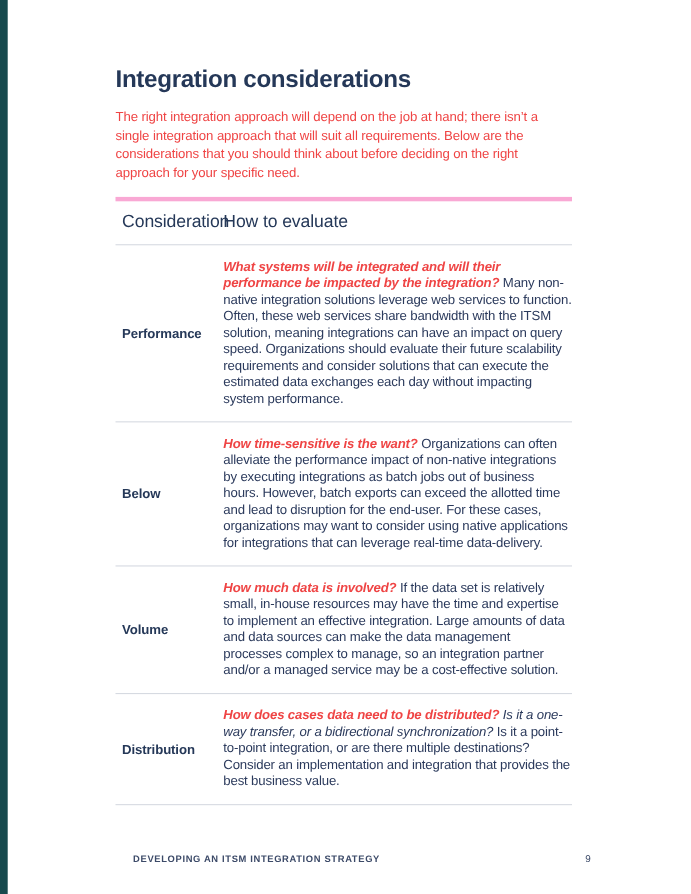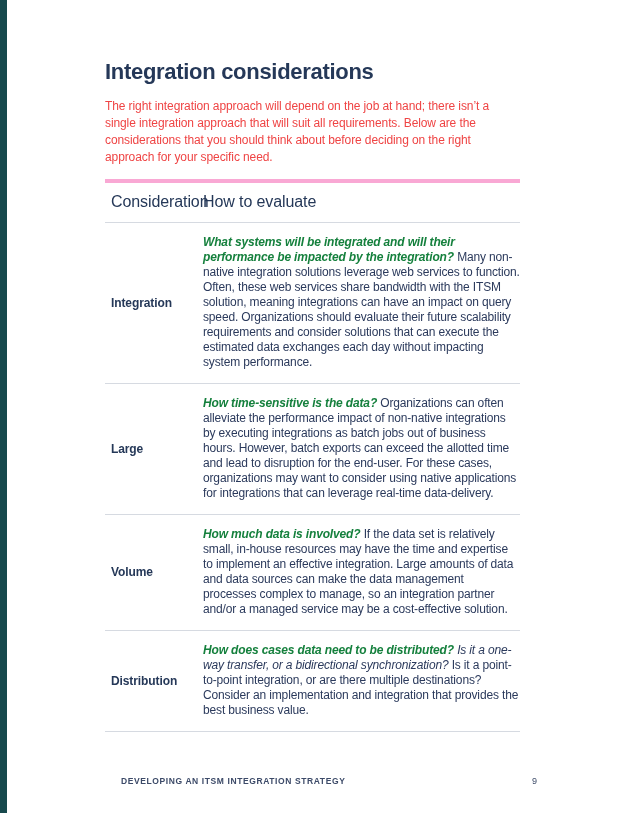--- a/index.html
+++ b/index.html
@@ -65,21 +65,21 @@
     align-self: center;
     padding-left: 6px;
     letter-spacing: -0.1px;
   }
   .row-text {
     font-size: 12px;
     line-height: 15px;
     letter-spacing: -0.15px;
     color: #2b3a5c;
   }
-  .lead { font-weight: bold; font-style: italic; color: #15803d; }
+  .lead { font-weight: bold; font-style: italic; color: #ef4444; }
   .lead2 { font-style: italic; margin-top: 25px; }
   .footer {
     position: absolute;
     left: 105px; top: 776px;
     width: 416px;
     display: flex;
     justify-content: space-between;
     align-items: baseline;
     font-size: 8.5px;
     letter-spacing: 0.5px;
@@ -100,32 +100,32 @@
 
     <p class="intro">The right integration approach will depend on the job at hand; there isn’t a single integration approach that will suit all requirements. Below are the considerations that you should think about before deciding on the right approach for your specific need.</p>
 
     <div class="table">
       <div class="thead">
         <div class="col1-pad">Consideration</div>
         <div>How to evaluate</div>
       </div>
 
       <div class="trow">
-        <div class="row-label">Integration</div>
+        <div class="row-label">Performance</div>
         <div class="row-text">
           <span class="lead">What systems will be integrated and will their performance be impacted by the integration?</span>
           <span class="lead2"></span>
           <span>Many non-native integration solutions leverage web services to function. Often, these web services share bandwidth with the ITSM solution, meaning integrations can have an impact on query speed. Organizations should evaluate their future scalability requirements and consider solutions that can execute the estimated data exchanges each day without impacting system performance.</span>
         </div>
       </div>
 
       <div class="trow">
-        <div class="row-label">Large</div>
+        <div class="row-label">Below</div>
         <div class="row-text">
-          <span class="lead">How time-sensitive is the data?</span>
+          <span class="lead">How time-sensitive is the want?</span>
           <span class="lead2"></span>
           <span>Organizations can often alleviate the performance impact of non-native integrations by executing integrations as batch jobs out of business hours. However, batch exports can exceed the allotted time and lead to disruption for the end-user. For these cases, organizations may want to consider using native applications for integrations that can leverage real-time data-delivery.</span>
         </div>
       </div>
 
       <div class="trow">
         <div class="row-label">Volume</div>
         <div class="row-text">
           <span class="lead">How much data is involved?</span>
           <span class="lead2"></span>

